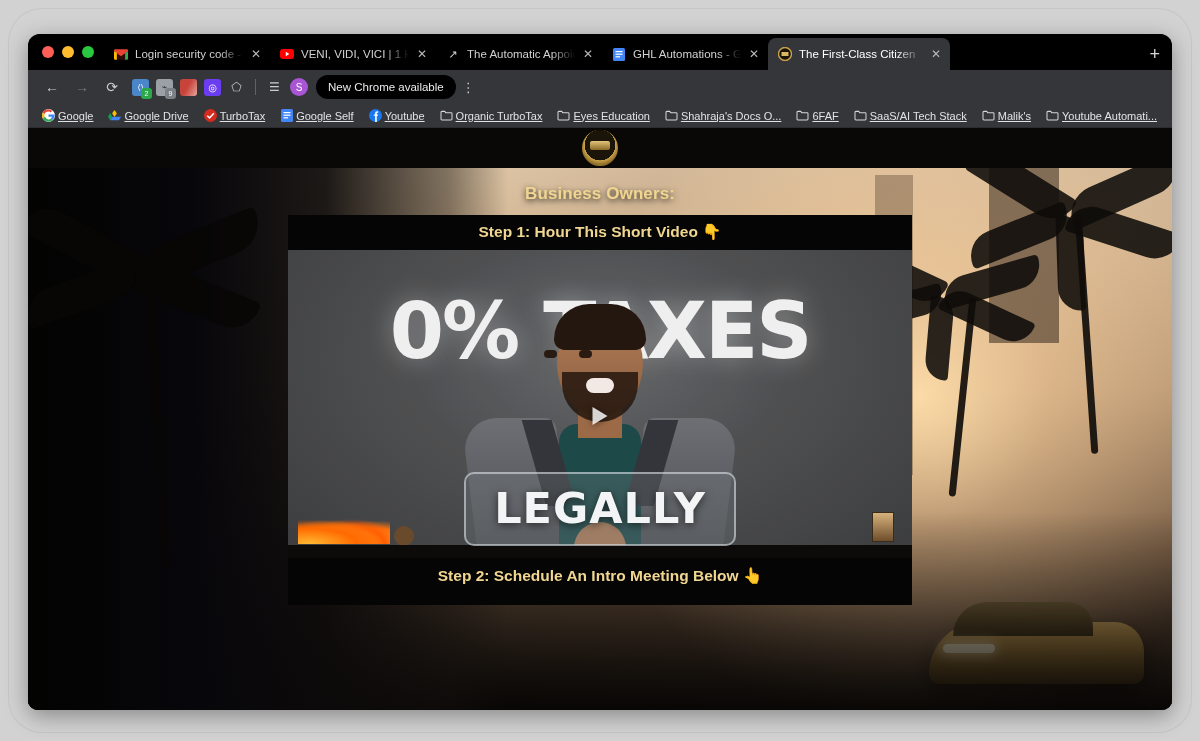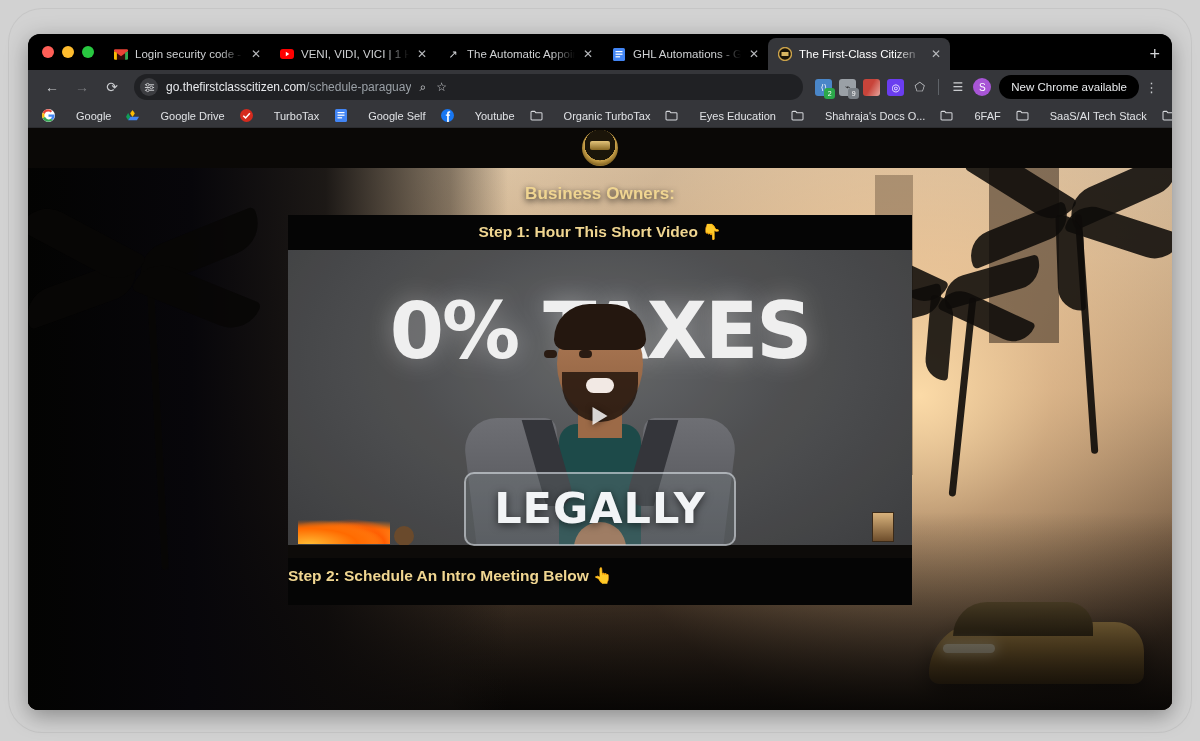--- a/index.html
+++ b/index.html
@@ -93,21 +93,21 @@
   }
   .menu-dots{ color:#c9cbce; font-size:13px; padding:0 4px;}
 
   
   .bookmarks{
     height:24px; background:#35363a;
     display:flex; align-items:center; gap:3px;
     padding:0 8px; font-size:11px; color:#e0e2e5;
     border-bottom:1px solid #2b2c2f;
   }
-  .bm{ display:flex; align-items:center; gap:21px; padding:2px 6px; border-radius:4px; white-space:nowrap;}
+  .bm{ display:flex; align-items:center; gap:3px; padding:2px 6px; border-radius:4px; white-space:nowrap;text-decoration:underline;}
   .bmico{ width:13px;height:13px;flex:0 0 auto;display:flex;align-items:center;justify-content:center;font-size:10px;}
 
   
   .page{
     position:relative; height:582px; overflow:hidden;
     background:#0b0906;
   }
   
   .bg{
     position:absolute; inset:0;
@@ -283,21 +283,21 @@
     width:0;height:0;
     border-left:15px solid rgba(255,255,255,.82);
     border-top:9px solid transparent;
     border-bottom:9px solid transparent;
     filter:drop-shadow(0 1px 3px rgba(0,0,0,.6));
   }
 
   .step2{
     background:#050505; color:#f0d691;
     font-size:15.5px; font-weight:bold;
-    padding:9px 0 20px;
+    text-align:center; padding:9px 0 20px;
   }
   .vscroll{
     position:absolute; right:0; top:0; width:7px; height:100%;
     background:transparent;
   }
 </style>
 </head>
 <body>
 
 <div id="desk">
@@ -373,35 +373,20 @@
       </div>
 
       <div class="newtab">+</div>
     </div>
 
     <div class="toolbar">
       <div class="navbtn">←</div>
       <div class="navbtn dim">→</div>
       <div class="navbtn">⟳</div>
 
-      <div class="omnibox">
-        <span class="omni-ic">
-          <svg width="11" height="11" viewBox="0 0 12 12">
-              <path d="M1 3h10M1 6h10M1 9h10" stroke="#c9cbce" stroke-width="1.1"></path>
-              <circle cx="4" cy="3" r="1.5" fill="#35363a" stroke="#c9cbce" stroke-width="1"></circle>
-              <circle cx="8" cy="6" r="1.5" fill="#35363a" stroke="#c9cbce" stroke-width="1"></circle>
-              <circle cx="4" cy="9" r="1.5" fill="#35363a" stroke="#c9cbce" stroke-width="1"></circle>
-            </svg>
-        </span>
-        <span class="url"><span>go.thefirstclasscitizen.com</span><span class="path">/schedule-paraguay</span></span>
-        <span class="omni-right">
-          <span>⌕</span>
-          <span>☆</span>
-        </span>
-      </div>
 
       <div class="ext">
         <span class="extico" style="background:#4a86c8;">
           <span style="font-size:8px;">⟨⟩</span>
           <span class="badge" style="background:#2ba84a;">2</span>
         </span>
         <span class="extico" style="background:#9aa0a6;color:#2b2c2f;">
           <span style="font-size:9px;">⌁</span>
           <span class="badge" style="background:#7b8187;">9</span>
         </span>

